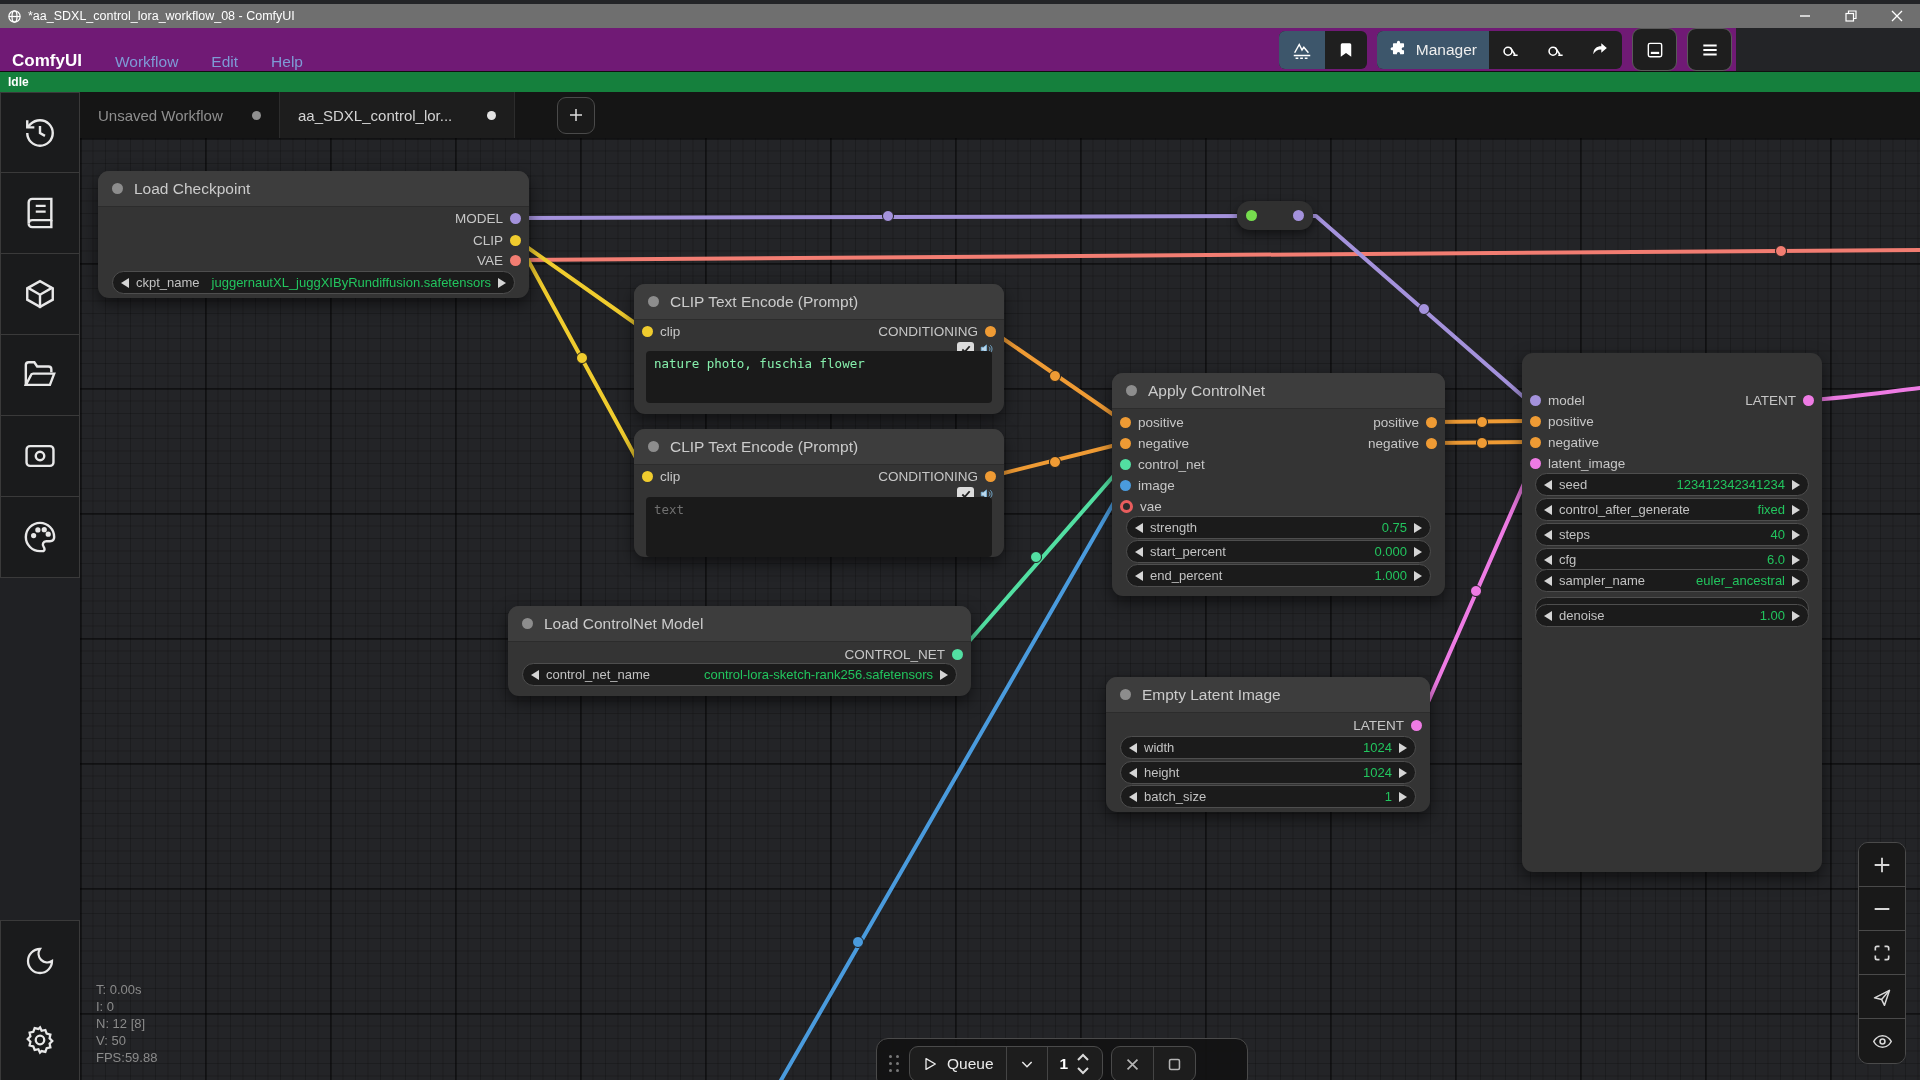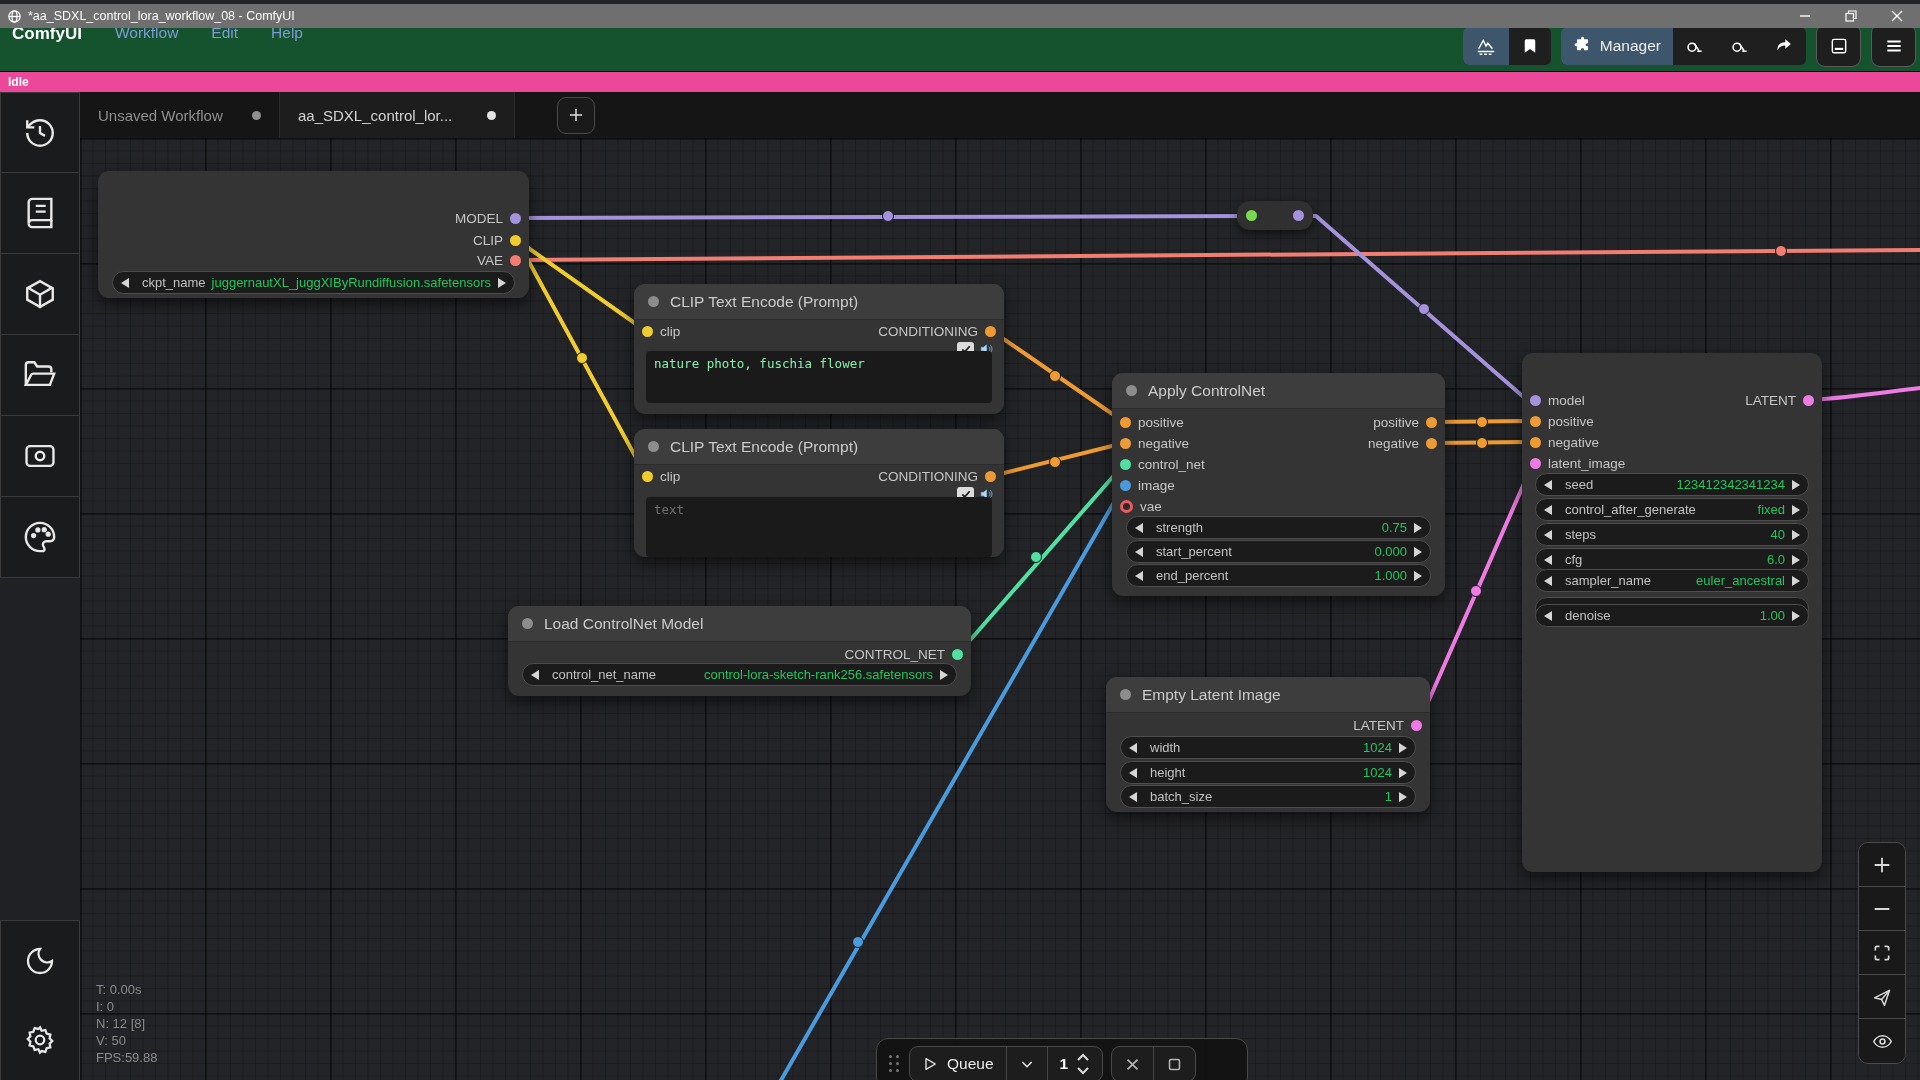--- a/index.html
+++ b/index.html
@@ -8,31 +8,31 @@
     --accent:#3D566B; --ui-font:"Liberation Sans",sans-serif;
   }
   *{box-sizing:border-box;margin:0;padding:0}
   html,body{width:1920px;height:1080px;overflow:hidden;background:#232427;font-family:var(--ui-font)}
   
   .titlebar{position:absolute;left:0;top:4px;width:1920px;height:24px;background:#6f6f6f;display:flex;align-items:center;color:#fff;z-index:60}
   .titlebar .ttext{font-size:12.5px;margin-left:6px}
   .winbtns{margin-left:auto;display:flex;height:100%}
   .winbtn{width:46px;height:100%;display:flex;align-items:center;justify-content:center}
   
-  .menubar{position:absolute;left:0;top:24px;width:1920px;height:47px;background:#14532d;display:flex;align-items:flex-start;z-index:55}
+  .menubar{position:absolute;left:0;top:24px;width:1736px;height:47px;background:#701a75;display:flex;align-items:flex-end;z-index:55}
   .logo{color:#fff;font-weight:bold;font-size:17px;margin-left:12px}
   .menuitem{color:#7e9bd6;font-size:15.5px;margin-left:33px}
   .hdr-right{margin-left:auto;display:flex;align-items:center;gap:10px;margin-right:4px}
   .hgroup{display:flex;height:38px;border-radius:6px;overflow:hidden;background:#1f1f1f;align-items:stretch}
   .hcell{display:flex;align-items:center;justify-content:center;padding:0 12px}
   .hcell.hl{background:var(--accent)}
   .mgr-label{color:#eee;font-size:15.5px;margin-left:8px}
   .sqbtn{width:45px;height:43px;border:1px solid #5a5a5a;border-radius:9px;background:#1e1e1e;display:flex;align-items:center;justify-content:center}
   
-  .idlebar{position:absolute;left:0;top:71px;width:1920px;height:21px;background:#ec4899;display:flex;align-items:center;z-index:54;border-top:1px solid #101010}
+  .idlebar{position:absolute;left:0;top:71px;width:1920px;height:21px;background:#15803d;display:flex;align-items:center;z-index:54;border-top:1px solid #101010}
   .idlebar span{color:#fff;font-weight:bold;font-size:12px;margin-left:8px}
   
   .sidebar{position:absolute;left:0;top:92px;width:80px;height:988px;background:#202124;z-index:50}
   .tile{width:80px;height:81px;background:#1a1b1c;border:1px solid #3a3a3a;border-top:none;display:flex;align-items:center;justify-content:center}
   .tile.first{border-top:1px solid #3a3a3a}
   
   .tabstrip{position:absolute;left:80px;top:92px;width:1840px;height:46px;background:#151515;display:flex;align-items:center;z-index:49}
   .tab{height:100%;display:flex;align-items:center;padding:0 18px;gap:14px;border-right:1px solid #2c2c2c;font-size:15px}
   .tab .tdot{width:9px;height:9px;border-radius:50%}
   .tab.inactive{color:#8f8f8f}
@@ -56,21 +56,21 @@
   .ntitle{color:#cbcbcb;font-size:15.5px;white-space:nowrap}
   .slot{position:absolute;height:14px;display:flex;align-items:center;gap:7px;color:#c6c6c6;font-size:13.5px;white-space:nowrap}
   .slot.in{left:8px}
   .slot.out{right:8px}
   .sdot{width:11px;height:11px;border-radius:50%;flex:none}
   .sdot.ring{width:13px;height:13px;background:#2a2a2a;border:3px solid #E85D5D}
   .widget{position:absolute;height:23px;background:#1b1b1b;border:1px solid #4e4e4e;border-radius:12px;display:flex;align-items:center;padding:0 8px;font-size:13px;color:#c2c2c2}
   .tri{width:0;height:0;border-top:5px solid transparent;border-bottom:5px solid transparent;flex:none}
   .tri.l{border-right:8px solid #d5d5d5}
   .tri.r{border-left:8px solid #d5d5d5}
-  .wlabel{margin-left:13px;white-space:nowrap}
+  .wlabel{margin-left:7px;white-space:nowrap}
   .wvalue{margin-left:auto;margin-right:7px;color:#22c55e;font-weight:normal;white-space:nowrap}
   .ntext{position:absolute;background:#1a1a1a;border:none;border-radius:4px;color:#86efac;font-family:"DejaVu Sans Mono",monospace;font-size:12.5px;padding:5px 8px;resize:none;outline:none}
   .ntext::placeholder{color:#6f6f6f}
   .chkrow{position:absolute;display:flex;align-items:center;gap:5px}
   .chk{width:17px;height:14px;background:#dcdcdc;border-radius:3px;display:flex;align-items:center;justify-content:center}
   .reroute{position:absolute;width:76px;height:29px;background:#303030;border-radius:13px;box-shadow:0 4px 10px rgba(0,0,0,.5);z-index:3}
   .reroute .rdot{position:absolute;top:9px;width:11px;height:11px;border-radius:50%}
   
   .stats{position:absolute;left:96px;top:981px;color:#8b8b8b;font-size:13px;line-height:17px;z-index:4}
   
@@ -319,20 +319,24 @@
     <circle cx="1055" cy="462" r="5.5" fill="#EF9B34"></circle>
     <circle cx="1482" cy="422" r="5.5" fill="#EF9B34"></circle>
     <circle cx="1482" cy="443" r="5.5" fill="#EF9B34"></circle>
     <circle cx="1036" cy="557" r="5.5" fill="#52DFA2"></circle>
     <circle cx="858" cy="942" r="5.5" fill="#4A9BDD"></circle>
     <circle cx="1476" cy="591" r="5.5" fill="#EE7BE4"></circle>
   </g>
 </svg>
 
 <div class="node" style="left:98px;top:171px;width:431px;height:127px">
+  <div class="node-header">
+    <span class="cdot"></span>
+    <span class="ntitle">Load Checkpoint</span>
+  </div>
   <div class="slot out" style="top:40px">
     <span>MODEL</span>
     <span class="sdot" style="background:var(--model)"></span>
   </div>
   <div class="slot out" style="top:62px">
     <span>CLIP</span>
     <span class="sdot" style="background:var(--clip)"></span>
   </div>
   <div class="slot out" style="top:82px">
     <span>VAE</span>

